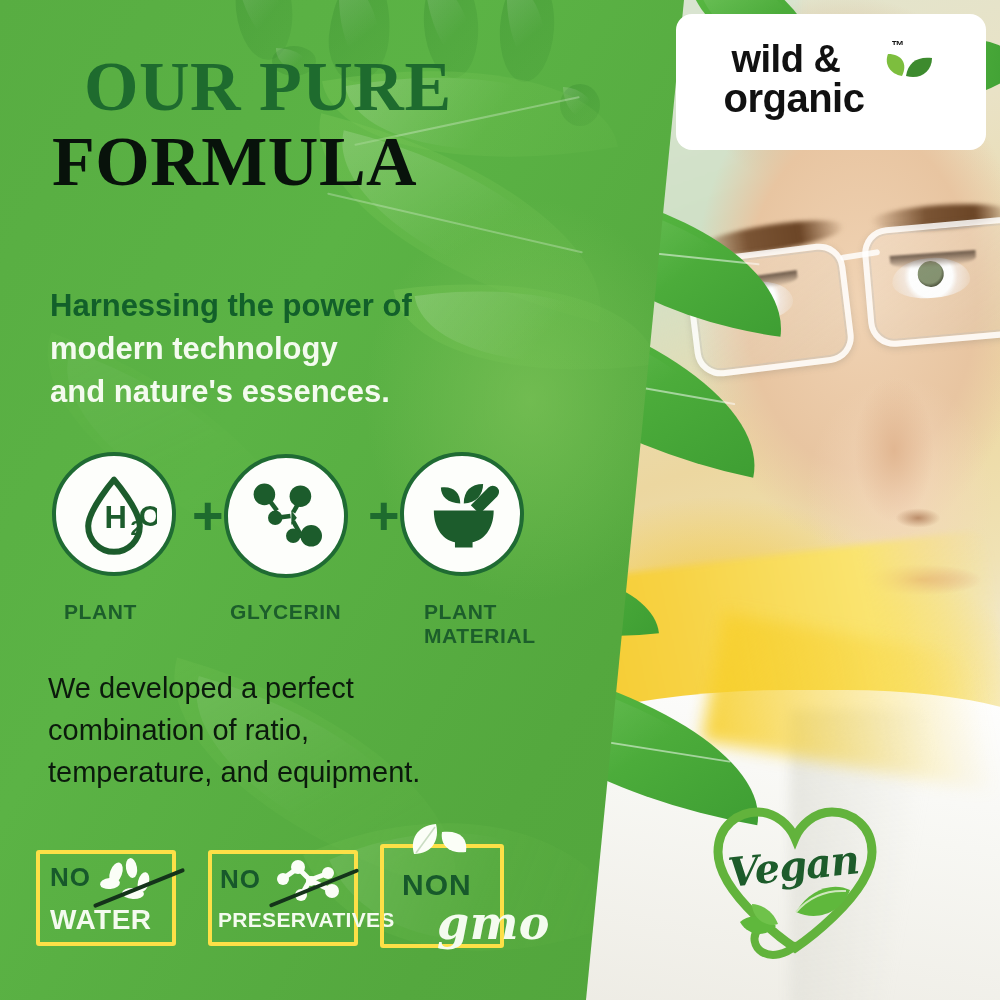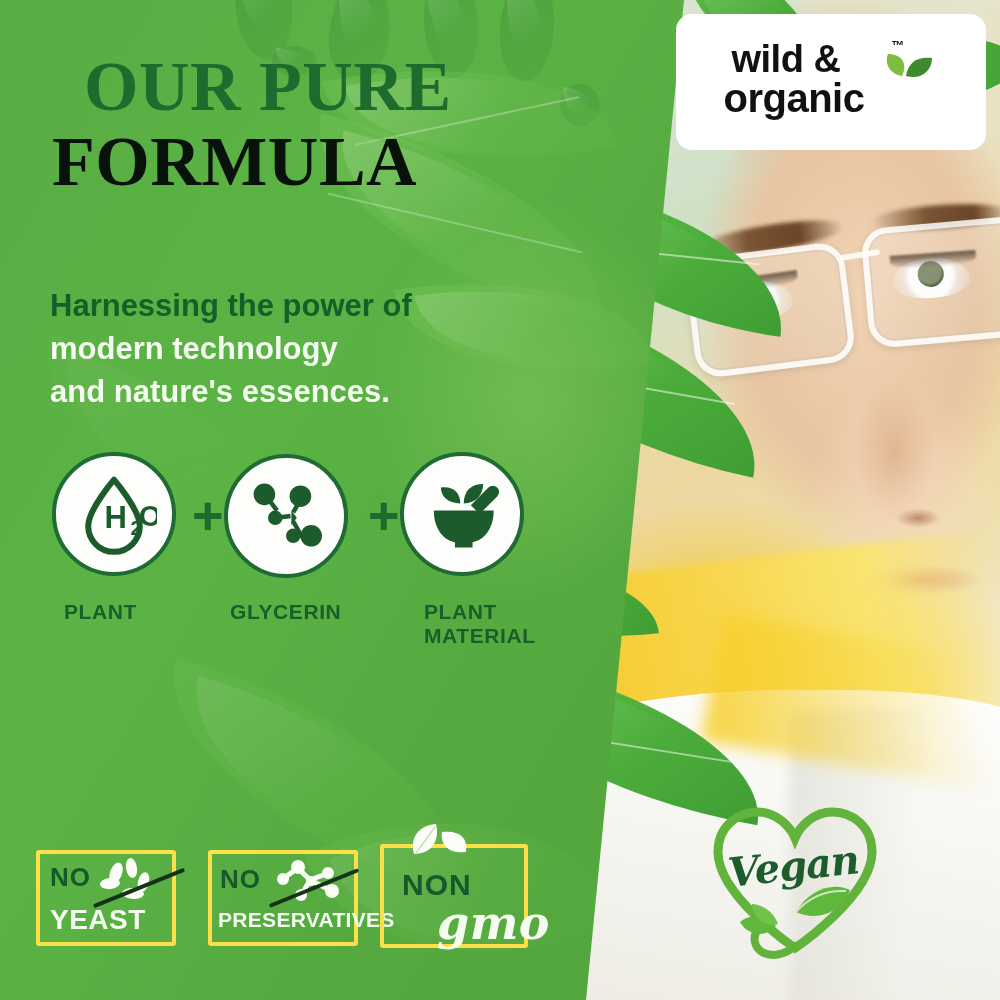--- a/index.html
+++ b/index.html
@@ -120,21 +120,21 @@
     text-align:left; line-height:1.15; }
   .l1 { left:12px; top:148px; } .l2 { left:178px; top:148px; } .l3 { left:372px; top:148px; }
 
   .body2 { position:absolute; left:48px; top:668px; width:520px;
     color:#0B1A0C; font-size:29px; line-height:1.44; font-weight:500; }
 
   
   .badges { position:absolute; left:36px; top:842px; width:520px; height:120px; }
   .badge { position:absolute; width:140px; height:96px;
     border:4px solid #fde047; border-radius:3px; }
-  .b1 { left:0px; top:8px; } .b2 { left:172px; top:8px; width:150px; } .b3 { left:344px; top:2px; width:148px; height:104px; }
+  .b1 { left:0px; top:8px; } .b2 { left:172px; top:8px; width:150px; } .b3 { left:344px; top:2px; width:124px; height:104px; }
   .badge-no { position:absolute; color:#17592B; font-weight:bold; font-size:26px; letter-spacing:1px; }
   .badge-main { position:absolute; color:#F4FBEF; font-weight:bold; font-size:28px; letter-spacing:.5px; }
   .badge-main.sm { font-size:21px; letter-spacing:.3px; }
   .strike { position:absolute; height:4px; background:#14331A; border-radius:3px; transform:rotate(-22deg); }
   .pill { position:absolute; background:#FBFEF7; border-radius:50%; }
 
   
   .logo-box { position:absolute; left:676px; top:14px; width:310px; height:136px;
     background:#FFFFFF; border-radius:16px; display:flex; align-items:center; justify-content:center; }
   .logo-wrap { position:relative; width:215px; height:92px; }
@@ -259,34 +259,39 @@
     </div>
 
     <div class="ing-label l1">PLANT</div>
     <div class="ing-label l2">GLYCERIN</div>
     <div class="ing-label l3">
       <span>PLANT</span><br>
       <span>MATERIAL</span>
     </div>
   </div>
 
+  <div class="body2">
+    <span>We developed a perfect</span><br>
+    <span>combination of ratio,</span><br>
+    <span>temperature, and equipment.</span>
+  </div>
 
   <div class="badges">
 
     <div class="badge b1">
       <div class="badge-no" style="left:10px; top:8px;">NO</div>
       <div style="position:absolute; left:56px; top:2px; width:80px; height:48px;">
         <div class="pill" style="left:14px; top:6px; width:12px; height:22px; transform:rotate(20deg);"></div>
         <div class="pill" style="left:30px; top:2px; width:11px; height:20px; transform:rotate(-10deg);"></div>
         <div class="pill" style="left:4px; top:22px; width:20px; height:11px; transform:rotate(-6deg);"></div>
         <div class="pill" style="left:42px; top:16px; width:11px; height:20px; transform:rotate(14deg);"></div>
         <div class="pill" style="left:26px; top:32px; width:22px; height:11px; transform:rotate(2deg);"></div>
         <div class="strike" style="left:-6px; top:30px; width:98px;"></div>
       </div>
-      <div class="badge-main" style="left:10px; top:50px;">YEAST</div>
+      <div class="badge-main" style="left:10px; top:50px;">WATER</div>
     </div>
 
     <div class="badge b2">
       <div class="badge-no" style="left:8px; top:10px;">NO</div>
       <div style="position:absolute; left:56px; top:2px; width:84px; height:50px;">
         <svg width="84" height="50" viewBox="0 0 84 50">
           <g stroke="#FBFEF7" stroke-width="5" fill="none">
             <line x1="30" y1="12" x2="42" y2="24"></line>
             <line x1="42" y1="24" x2="58" y2="18"></line>
             <line x1="42" y1="24" x2="34" y2="38"></line>

